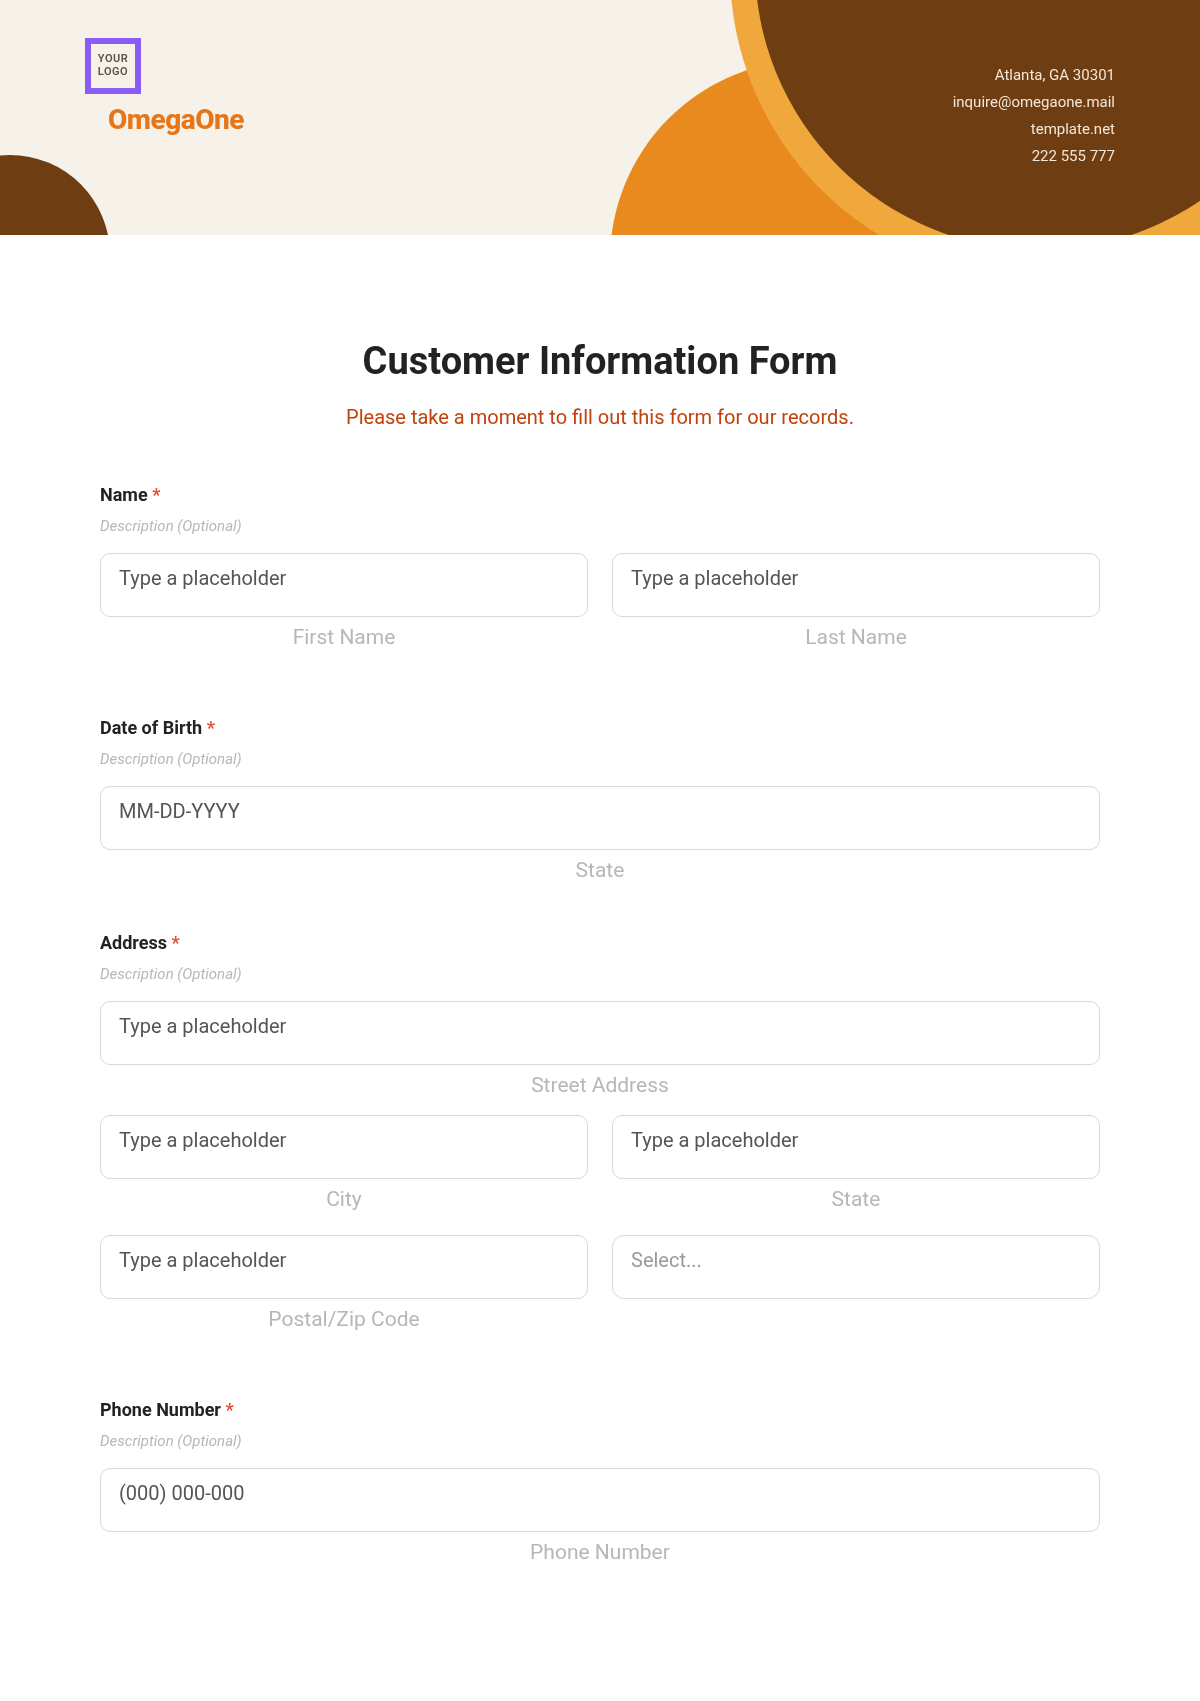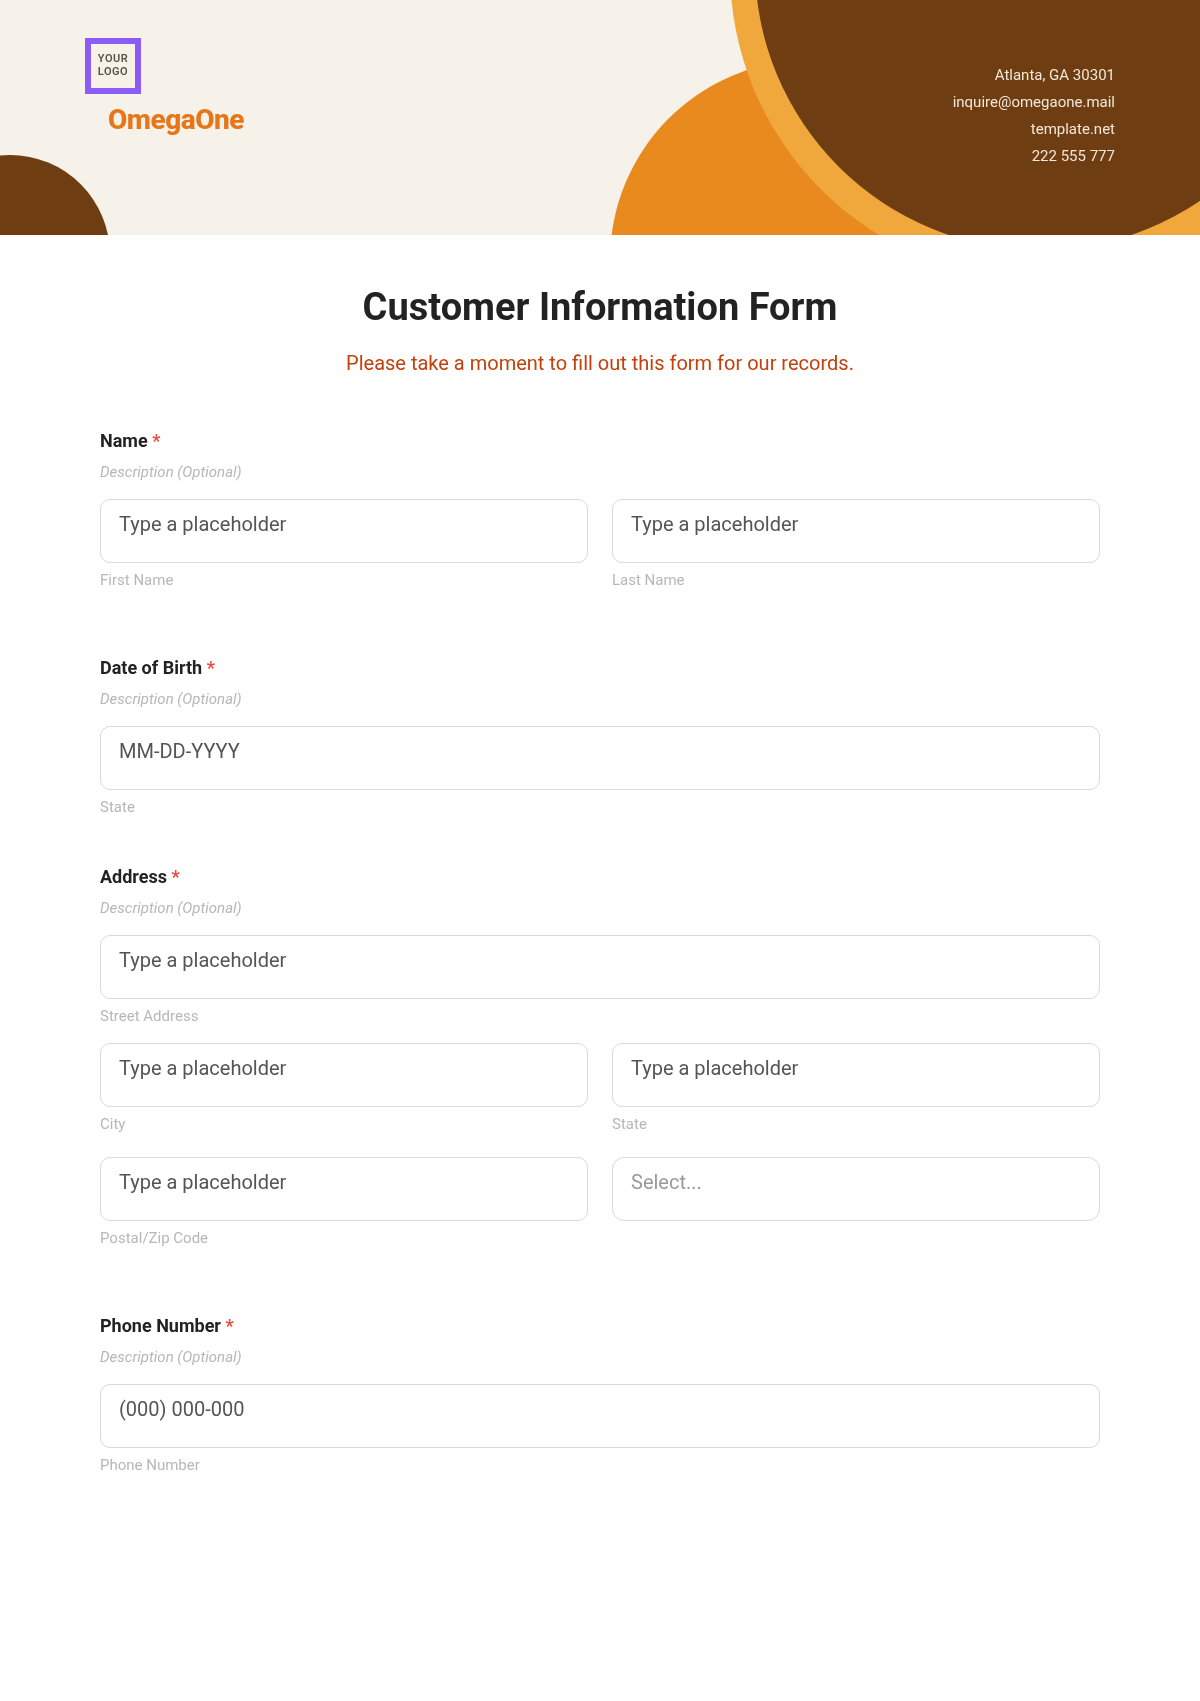--- a/index.html
+++ b/index.html
@@ -85,22 +85,21 @@
     position: absolute;
     right: 85px;
     top: 62px;
     text-align: right;
     color: #f2e7d8;
     font-size: 15px;
     line-height: 1.8;
   }
   
   .form-wrap {
-    padding: 44px 100px 40px 100px;
-    margin-top: 6px;
+    padding: 104px 100px 40px 100px;
   }
   .form-title {
     text-align: center;
     font-size: 38px;
     font-weight: 700;
     color: #222;
     margin-bottom: 22px;
   }
   .form-subtitle {
     text-align: center;
@@ -133,24 +132,25 @@
     font-size: 20px;
     color: #444;
     background: #fff;
     line-height: 48px;
     overflow: hidden;
     white-space: nowrap;
   }
   .field.placeholder { color: #555; }
   .field.select { color: #9a9a9a; border-radius: 12px; }
   .sublabel {
-    font-size: 15px;
+    font-size: 21px;
     color: #b7b7b7;
     margin-top: 8px;
     margin-bottom: 18px;
+    text-align: center;
   }
 </style>
 </head>
 <body>
 
 <div class="header">
   <div class="circle-bl"></div>
   <div class="circle-tr-orange-back"></div>
   <div class="circle-tr-orange-ring"></div>
   <div class="circle-tr-brown"></div>

